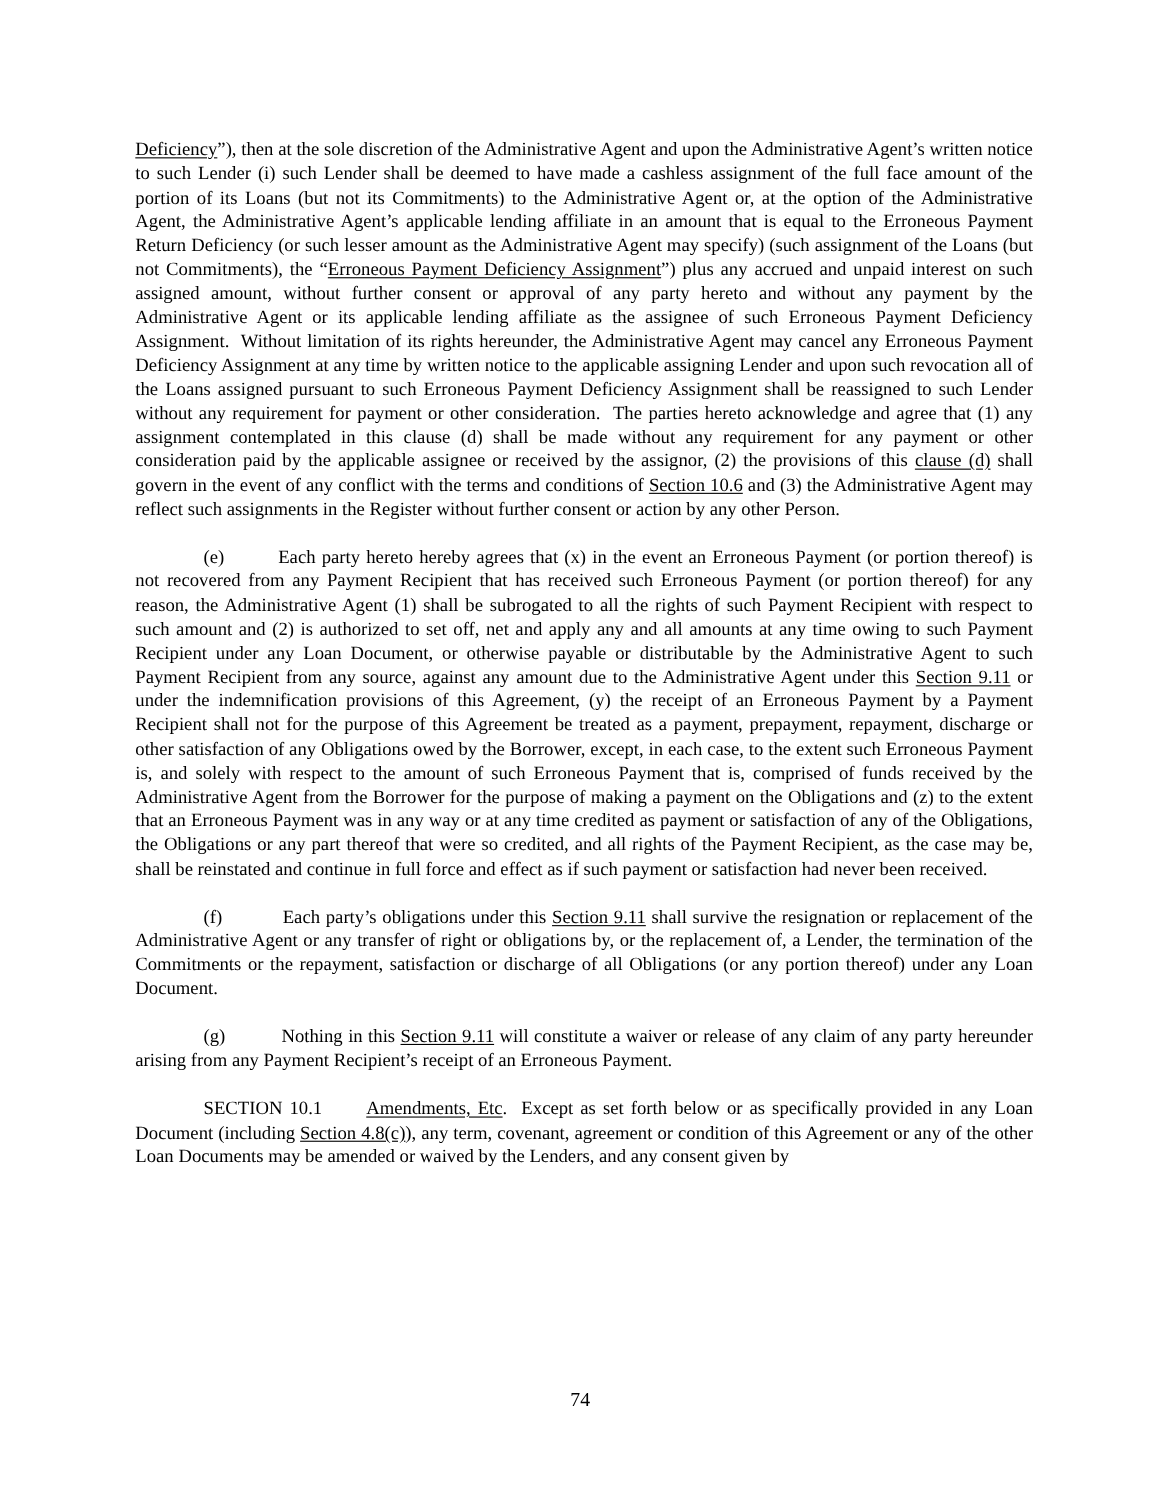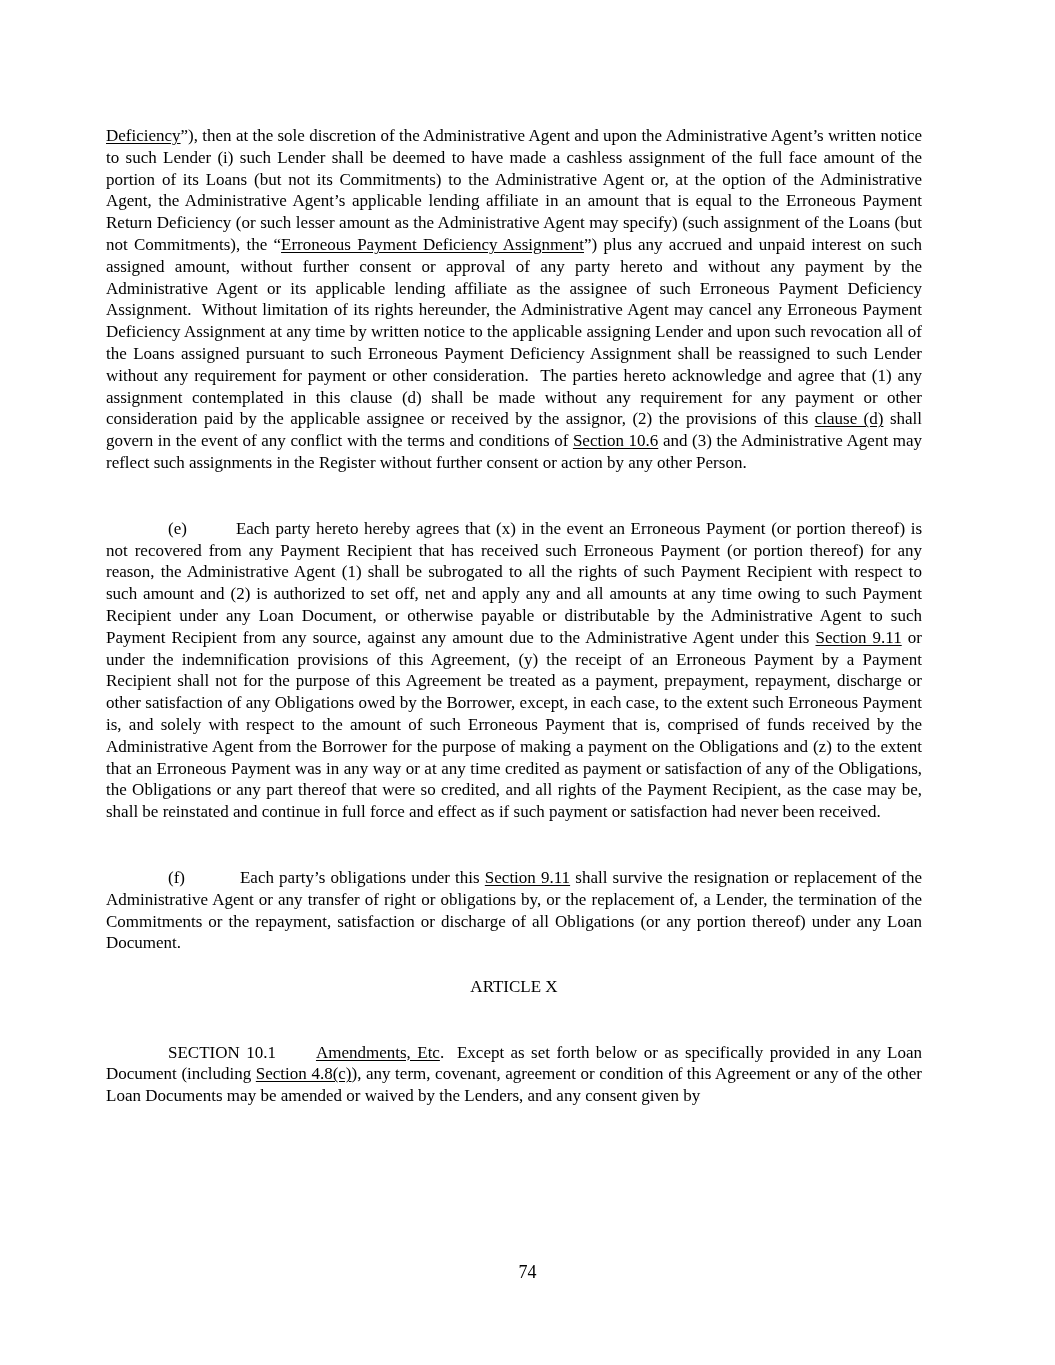--- a/index.html
+++ b/index.html
@@ -15,38 +15,37 @@
     color: #000000;
   }
   .page {
     position: absolute;
     inset: 0;
     background: #ffffff;
     overflow: hidden;
   }
   .content {
     position: absolute;
-    left: 106px;
+    left: 123px;
     top: 125px;
     width: 816px;
   }
   p.para {
     margin: 0 0 21.8px 0;
     font-size: 17px;
     line-height: 21.8px;
     text-align: justify;
     text-justify: inter-word;
   }
   p.para.center {
     text-align: center;
     text-indent: 0;
   }
   p.para.indent {
     text-indent: 62px;
-    margin-top: 44px;
   }
   .u {
     text-decoration: underline;
     text-underline-offset: 2px;
   }
   .tab {
     display: inline-block;
     height: 1px;
   }
   .page-number {
@@ -60,17 +59,17 @@
   }
 </style>
 </head>
 <body>
 
 <div class="page">
   <div class="content">
       <p class="para"><span class="u">Deficiency</span><span>”), then at the sole discretion of the Administrative Agent and upon the Administrative Agent’s written notice to such Lender (i) such Lender shall be deemed to have made a cashless assignment of the full face amount of the portion of its Loans (but not its Commitments) to the Administrative Agent or, at the option of the Administrative Agent, the Administrative Agent’s applicable lending affiliate in an amount that is equal to the Erroneous Payment Return Deficiency (or such lesser amount as the Administrative Agent may specify) (such assignment of the Loans (but not Commitments), the “</span><span class="u">Erroneous Payment Deficiency Assignment</span><span>”) plus any accrued and unpaid interest on such assigned amount, without further consent or approval of any party hereto and without any payment by the Administrative Agent or its applicable lending affiliate as the assignee of such Erroneous Payment Deficiency Assignment.&nbsp; Without limitation of its rights hereunder, the Administrative Agent may cancel any Erroneous Payment Deficiency Assignment at any time by written notice to the applicable assigning Lender and upon such revocation all of the Loans assigned pursuant to such Erroneous Payment Deficiency Assignment shall be reassigned to such Lender without any requirement for payment or other consideration.&nbsp; The parties hereto acknowledge and agree that (1) any assignment contemplated in this clause (d) shall be made without any requirement for any payment or other consideration paid by the applicable assignee or received by the assignor, (2) the provisions of this </span><span class="u">clause (d)</span><span> shall govern in the event of any conflict with the terms and conditions of </span><span class="u">Section 10.6</span><span> and (3) the Administrative Agent may reflect such assignments in the Register without further consent or action by any other Person.</span></p>
       <p class="para indent"><span>(e)</span><span class="tab" style="width: 49px;"></span><span>Each party hereto hereby agrees that (x) in the event an Erroneous Payment (or portion thereof) is not recovered from any Payment Recipient that has received such Erroneous Payment (or portion thereof) for any reason, the Administrative Agent (1) shall be subrogated to all the rights of such Payment Recipient with respect to such amount and (2) is authorized to set off, net and apply any and all amounts at any time owing to such Payment Recipient under any Loan Document, or otherwise payable or distributable by the Administrative Agent to such Payment Recipient from any source, against any amount due to the Administrative Agent under this </span><span class="u">Section 9.11</span><span> or under the indemnification provisions of this Agreement, (y) the receipt of an Erroneous Payment by a Payment Recipient shall not for the purpose of this Agreement be treated as a payment, prepayment, repayment, discharge or other satisfaction of any Obligations owed by the Borrower, except, in each case, to the extent such Erroneous Payment is, and solely with respect to the amount of such Erroneous Payment that is, comprised of funds received by the Administrative Agent from the Borrower for the purpose of making a payment on the Obligations and (z) to the extent that an Erroneous Payment was in any way or at any time credited as payment or satisfaction of any of the Obligations, the Obligations or any part thereof that were so credited, and all rights of the Payment Recipient, as the case may be, shall be reinstated and continue in full force and effect as if such payment or satisfaction had never been received.</span></p>
       <p class="para indent"><span>(f)</span><span class="tab" style="width: 55px;"></span><span>Each party’s obligations under this </span><span class="u">Section 9.11</span><span> shall survive the resignation or replacement of the Administrative Agent or any transfer of right or obligations by, or the replacement of, a Lender, the termination of the Commitments or the repayment, satisfaction or discharge of all Obligations (or any portion thereof) under any Loan Document.</span></p>
-      <p class="para center"><span>ARTICLE X</span></p>
+      <p class="para indent"><span>(g)</span><span class="tab" style="width: 51px;"></span><span>Nothing in this </span><span class="u">Section 9.11</span><span> will constitute a waiver or release of any claim of any party hereunder arising from any Payment Recipient’s receipt of an Erroneous Payment.</span></p>
       <p class="para indent"><span>SECTION 10.1</span><span class="tab" style="width: 40px;"></span><span class="u">Amendments, Etc</span><span>.&nbsp; Except as set forth below or as specifically provided in any Loan Document (including </span><span class="u">Section 4.8(c)</span><span>), any term, covenant, agreement or condition of this Agreement or any of the other Loan Documents may be amended or waived by the Lenders, and any consent given by</span></p>
     </div>
   <div class="page-number">74</div>
 </div>
 
 </body></html>

